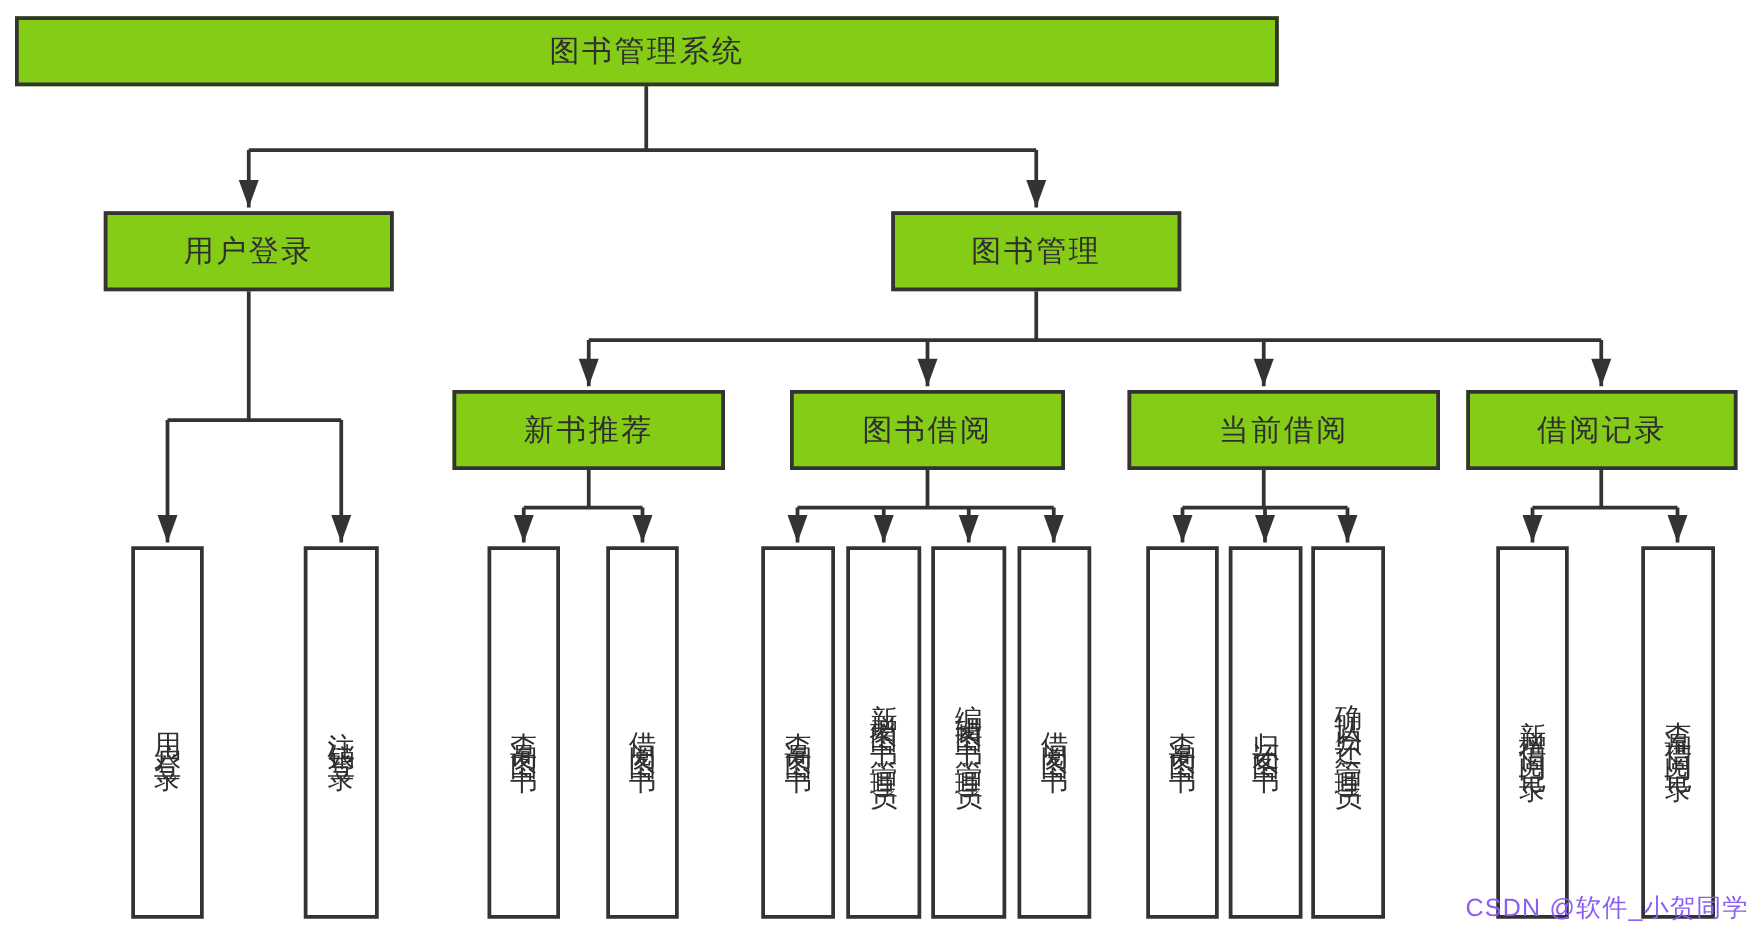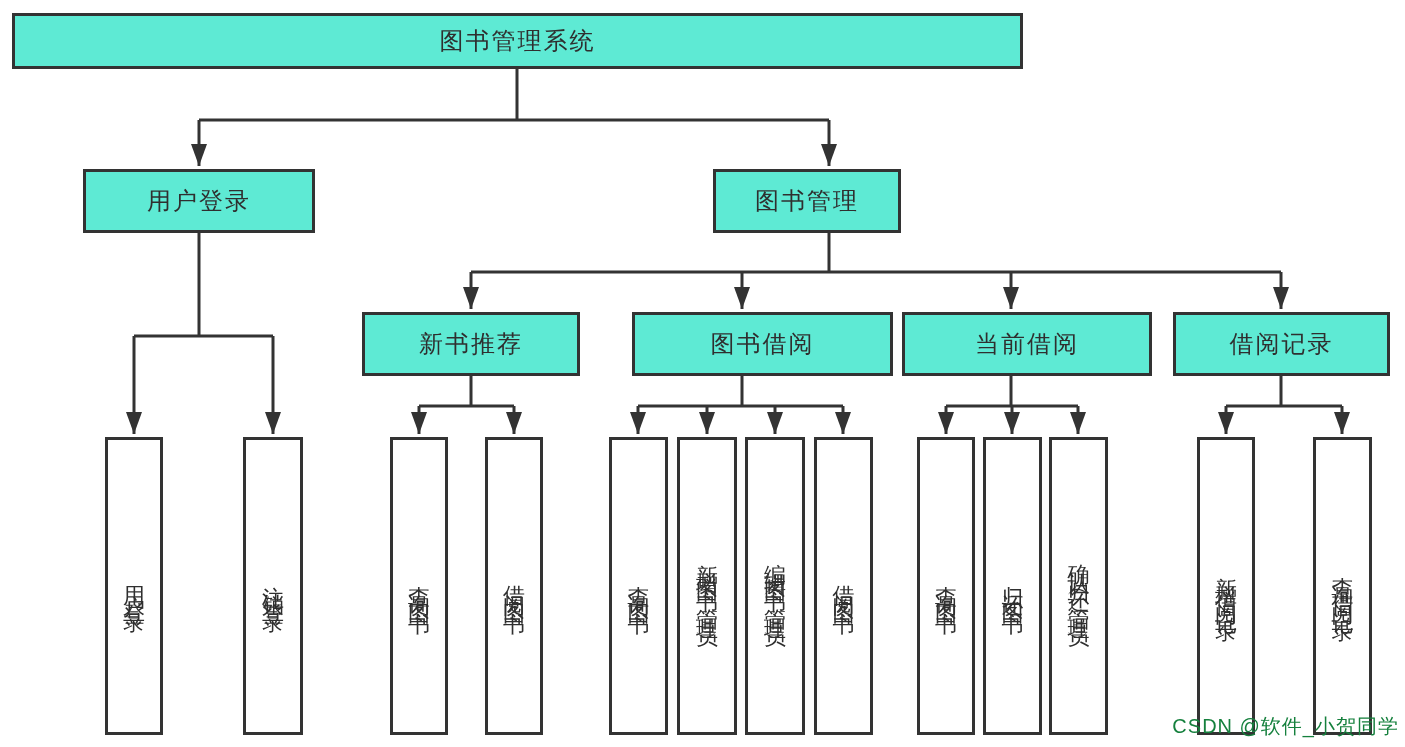--- a/index.html
+++ b/index.html
@@ -10,21 +10,21 @@
     font-family:"Liberation Sans","DejaVu Sans",sans-serif;
     color:#2f2f2f;
     overflow:hidden;
   }
   .canvas *{box-sizing:border-box;}
   svg.connectors{position:absolute;left:0;top:0;width:1405px;height:747px;}
 
   .node{
     position:absolute;
     border:3px solid #333333;
-    background:#5eead4;
+    background:#84cc16;
     display:flex;align-items:center;justify-content:center;
     font-size:24px;letter-spacing:2px;
     color:#2f2f2f;
   }
   .leaf{
     position:absolute;
     border:3px solid #333333;
     background:#ffffff;
     display:flex;align-items:center;justify-content:center;
     top:437px;height:298px;
@@ -33,23 +33,23 @@
     writing-mode:vertical-rl;
     text-orientation:mixed;
     font-size:22px;
     letter-spacing:9px;
     line-height:1;
     white-space:nowrap;
   }
 
   .n-root{left:12px;top:13px;width:1011px;height:56px;}
   .n-l2-0{left:83px;top:169px;width:232px;height:64px;}
-  .n-l2-1{left:713px;top:169px;width:188px;height:64px;}
+  .n-l2-1{left:713px;top:169px;width:232px;height:64px;}
   .n-l3-0{left:362px;top:312px;width:218px;height:64px;justify-content:center;}
-  .n-l3-1{left:632px;top:312px;width:261px;height:64px;justify-content:center;}
+  .n-l3-1{left:632px;top:312px;width:220px;height:64px;justify-content:center;}
   .n-l3-2{left:902px;top:312px;width:250px;height:64px;}
   .n-l3-3{left:1173px;top:312px;width:217px;height:64px;}
 
   .lf-0{left:105px;width:58px;}
   .lf-1{left:243px;width:60px;}
   .lf-2{left:390px;width:58px;}
   .lf-3{left:485px;width:58px;}
   .lf-4{left:609px;width:59px;}
   .lf-5{left:677px;width:60px;}
   .lf-6{left:745px;width:60px;}
@@ -57,21 +57,21 @@
   .lf-8{left:917px;width:58px;}
   .lf-9{left:983px;width:59px;}
   .lf-10{left:1049px;width:59px;}
   .lf-11{left:1197px;width:58px;}
   .lf-12{left:1313px;width:59px;}
 
   .watermark{
     position:absolute;
     top:713px;right:6px;
     font-size:20px;
-    color:#15803d;
+    color:#8b5cf6;
     letter-spacing:1px;
     z-index:5;
     white-space:nowrap;
   }
   .line{stroke:#333333;stroke-width:3;fill:none;}
 </style>
 </head>
 <body>
 
 <div class="canvas">

